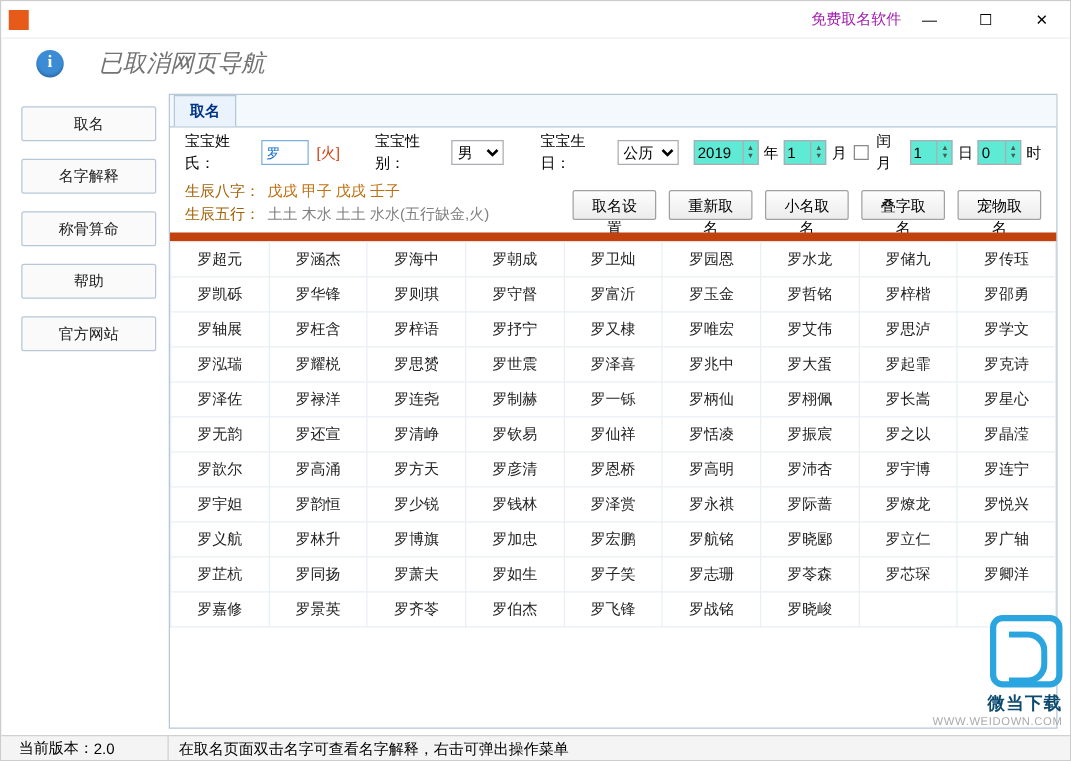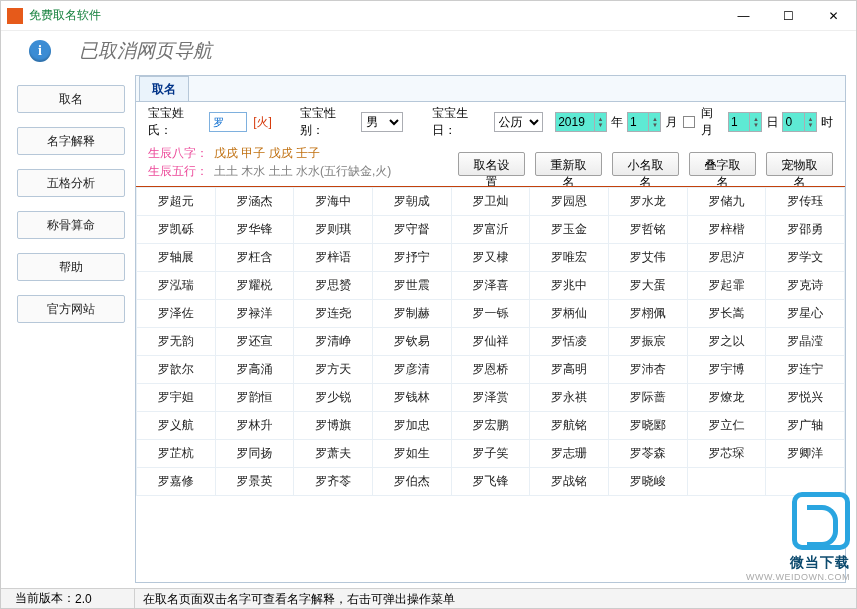--- a/index.html
+++ b/index.html
@@ -1,19 +1,19 @@
 <!DOCTYPE html>
 <html><head>
 <meta charset="utf-8">
 <style>
 * { box-sizing: border-box; margin: 0; padding: 0; }
 body { font-family: "Microsoft YaHei", "SimSun", sans-serif; font-size: 12px; background: #fff; width: 857px; height: 609px; overflow: hidden; border: 1px solid #ccc; position: relative; }
 .titlebar { height: 30px; background: #fff; display: flex; align-items: center; padding-left: 6px; border-bottom: 1px solid #eee; }
 .titlebar .app-icon { width: 16px; height: 16px; background: #e65a1a; margin-right: 6px; }
-.titlebar .title { flex: 1; color: #15803d; font-size: 12px; }
+.titlebar .title { flex: 1; color: #a21caf; font-size: 12px; text-align: right; }
 .titlebar .win-btn { width: 45px; height: 28px; display: flex; align-items: center; justify-content: center; color: #000; cursor: pointer; }
 .notice { height: 40px; display: flex; align-items: center; padding-left: 28px; }
 .notice .info-icon { width: 22px; height: 22px; border-radius: 50%; background: #3b8cd4; position: relative; margin-right: 28px; box-shadow: inset 0 -2px 2px rgba(0,0,0,.2); }
 .notice .info-icon::after { content: "i"; color: #fff; font-weight: bold; font-size: 14px; position: absolute; left: 50%; top: 50%; transform: translate(-50%,-52%); font-family: Georgia, serif; }
 .notice .notice-text { color: #737373; font-style: italic; font-size: 19px; }
 .body-area { display: flex; height: 517px; }
 .sidebar { width: 134px; padding: 14px 10px 0 16px; }
 .sidebar button { display: block; width: 108px; height: 28px; margin-bottom: 14px; background: #fafafa; border: 1px solid #b6c7d8; border-radius: 2px; font-size: 12px; color: #222; cursor: pointer; }
 .main { flex: 1; border: 1px solid #b6c7d8; margin: 4px 10px 0 0; height: 508px; display: flex; flex-direction: column; }
 .tab-header { height: 26px; border-bottom: 1px solid #b6c7d8; background: #f4f9fd; display: flex; align-items: flex-end; }
@@ -21,26 +21,26 @@
 .form-row { height: 40px; display: flex; align-items: center; padding: 0 12px; gap: 4px; }
 .form-row label { color: #000; }
 .surname-input { width: 38px; height: 20px; border: 1px solid #7eb0de; padding: 0 3px; background: #fff; color: #0066cc; font-size: 11px; }
 .fire { color: #d63a0c; margin-left: 2px; margin-right: 24px; }
 .sel { height: 20px; border: 1px solid #abadb3; background: #fff; font-size: 12px; }
 .spin { width:  44px; height: 20px; border: 1px solid #abadb3; background: #5eead4; font-size: 12px; text-align: left; padding-left: 2px; display: inline-flex; align-items: center; justify-content: space-between; }
 .spin .arrows { display:flex; flex-direction:column; font-size:6px; line-height:6px; color:#555; border-left:1px solid #abadb3; width:12px; align-items:center; justify-content:center; height:100%; }
 .bazi-row { height: 44px; display: flex; align-items: flex-start; padding: 0 12px 0 12px; }
 .bazi-left { flex: 0 0 310px; padding-top: 2px; }
 .bazi-left .line { height: 18px; display:flex; gap:6px; align-items:center;}
-.bazi-left .line .lab{ color:#ec4899;text-align:right;}
+.bazi-left .line .lab{ color:#a16207;text-align:right;}
 .bazi-left .gan { color:#c07010;}
 .bazi-left .wux { color:#808080;}
 .bazi-right { flex: 1; display: flex; justify-content: flex-end; gap: 10px; padding-top: 10px; }
 .bazi-right button { height: 24px; padding: 4px 10px; background: linear-gradient(#fdfdfd,#ececec); border: 1px solid #a0a0a0; border-radius: 2px; font-size: 12px; cursor: pointer; }
-.names-wrap { flex:1; border-top: 1px solid #c2410c; overflow:auto; }
+.names-wrap { flex:1; border-top: 7px solid #c2410c; overflow:auto; }
 .names-table { border-collapse: collapse; width: 100%; }
 .names-table td { border: 1px solid #e8eff5; height: 28px; width: 11.1%; text-align: center; font-size: 12px; color: #222; cursor: pointer; }
 .statusbar { position:absolute; bottom:0; left:0; right:0; height:20px; border-top:1px solid #d0d0d0; background:#f4f4f4; display:flex; align-items:flex-end; font-size:12px; }
 .statusbar .seg1 { width: 134px; padding-left: 14px; border-right:1px solid #d0d0d0; height:100%; display:flex; align-items:center;}
 .statusbar .seg2 { padding-left: 8px; }
 .chkleap { width:12px; height:12px; border:1px solid #888; display:inline-block; margin: 0 2px; }
 .watermark { position: absolute; right: 6px; bottom: 26px; text-align: right; pointer-events: none; }
 .watermark .logo { width: 58px; height: 58px; border: 5px solid #2aa5e0; border-radius: 10px; position: relative; margin-left: auto; margin-bottom: 4px; background: rgba(255,255,255,0.6); }
 .watermark .logo::before { content:""; position:absolute; left:10px; top:8px; width:26px; height:32px; border:5px solid #2aa5e0; border-left:none; border-radius: 0 16px 16px 0; }
 .watermark .txt { font-size: 14px; color:#0c4a6e; font-weight: bold; letter-spacing: 1px; }
@@ -59,21 +59,20 @@
 
 <div class="notice">
   <div class="info-icon"></div>
   <div class="notice-text">已取消网页导航</div>
 </div>
 
 <div class="body-area">
   <div class="sidebar">
     <button>取名</button>
     <button>名字解释</button>
-    <button>五格分析</button>
     <button>称骨算命</button>
     <button>帮助</button>
     <button>官方网站</button>
   </div>
 
   <div class="main">
     <div class="tab-header">
       <div class="tab">取名</div>
     </div>
 

